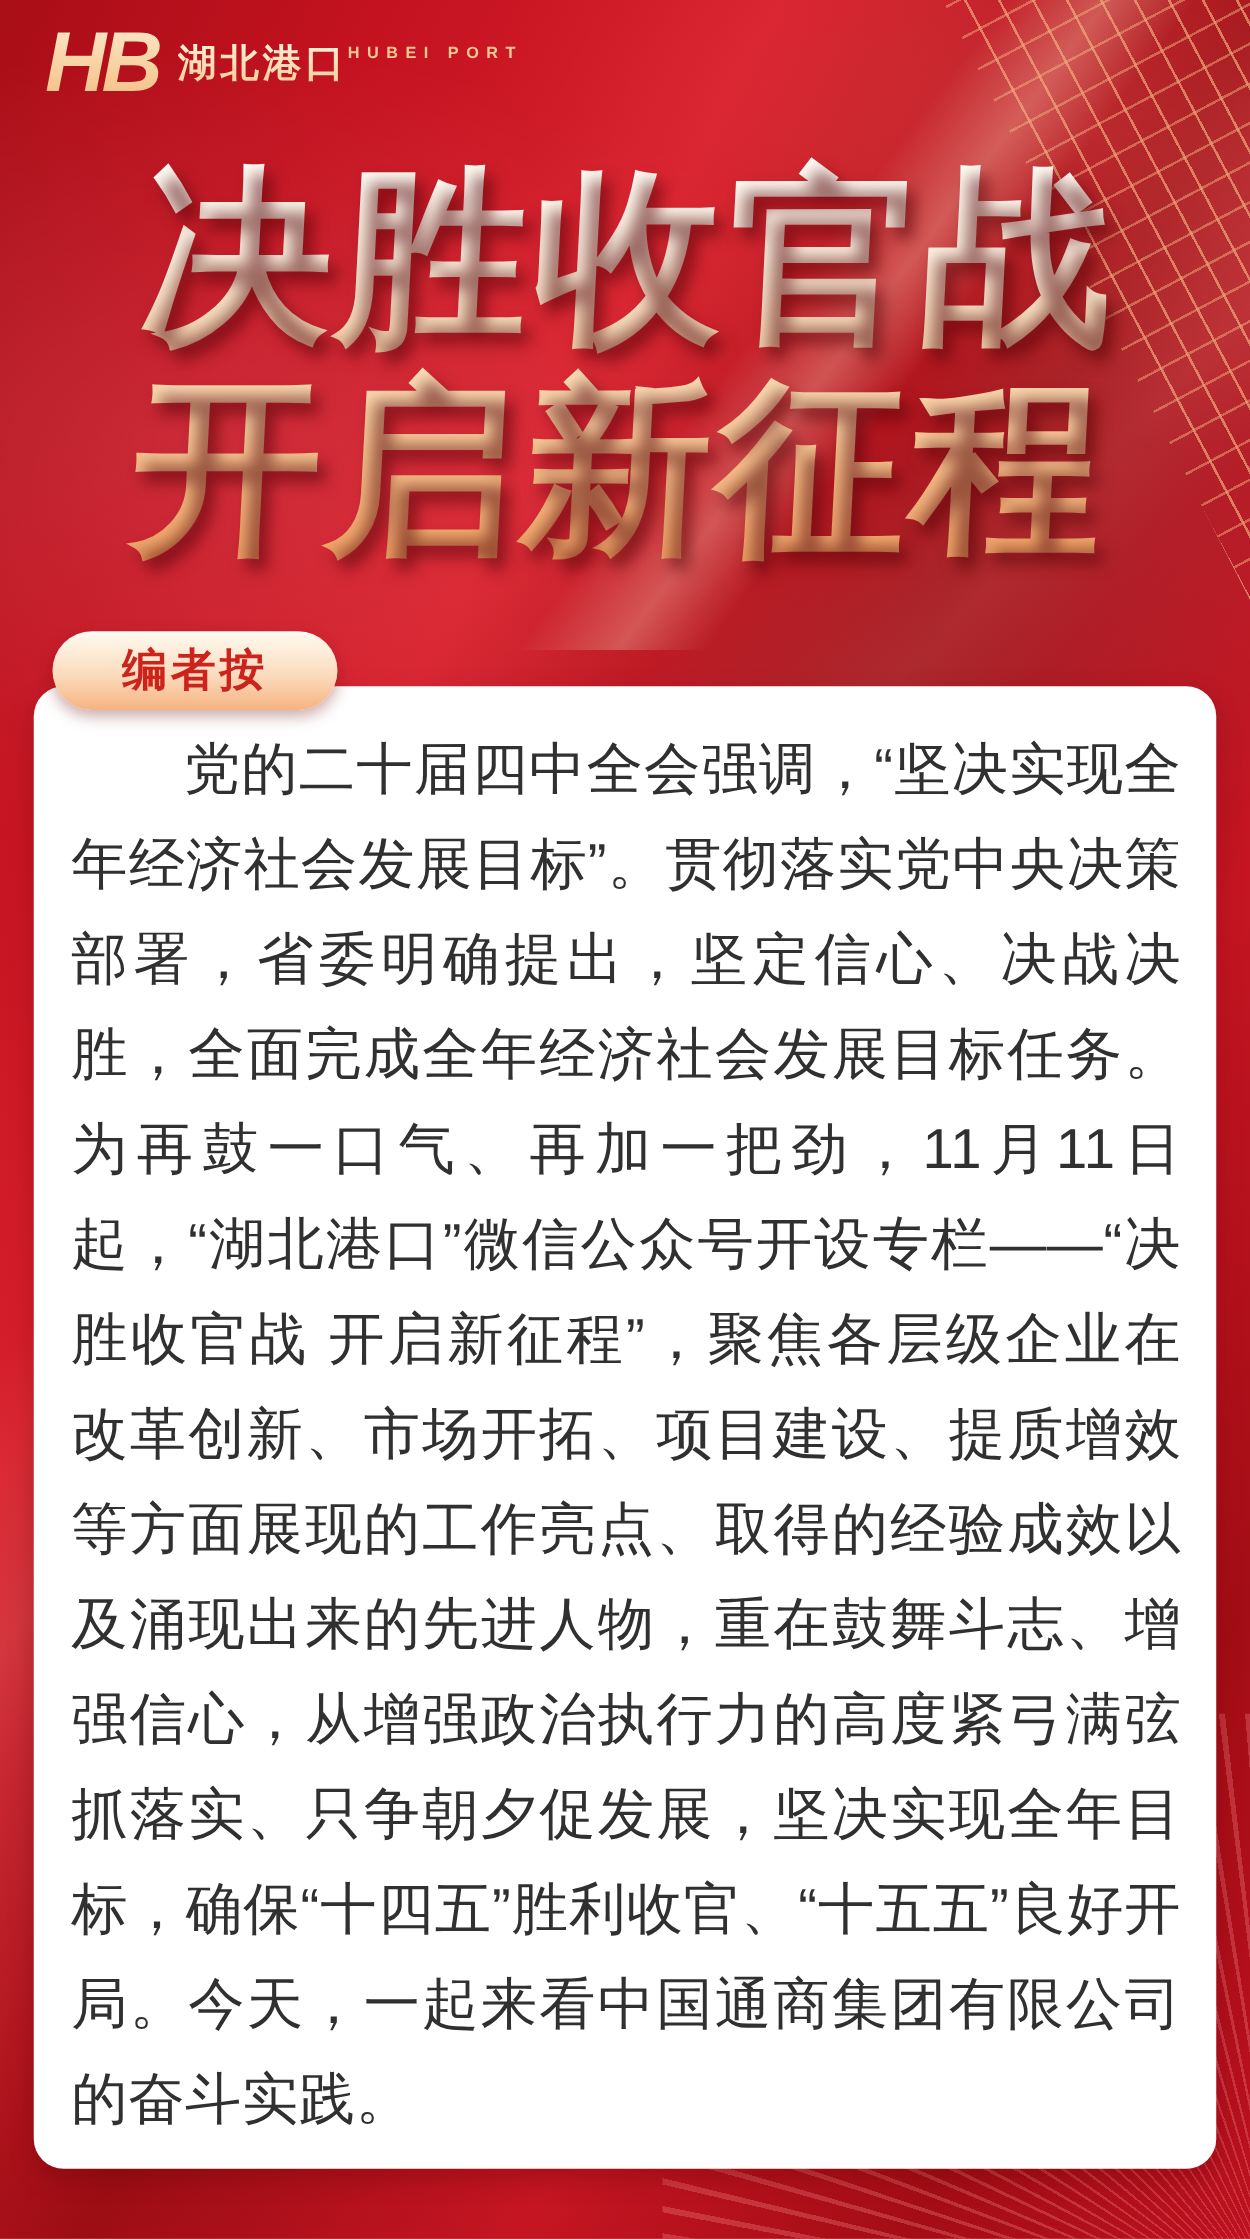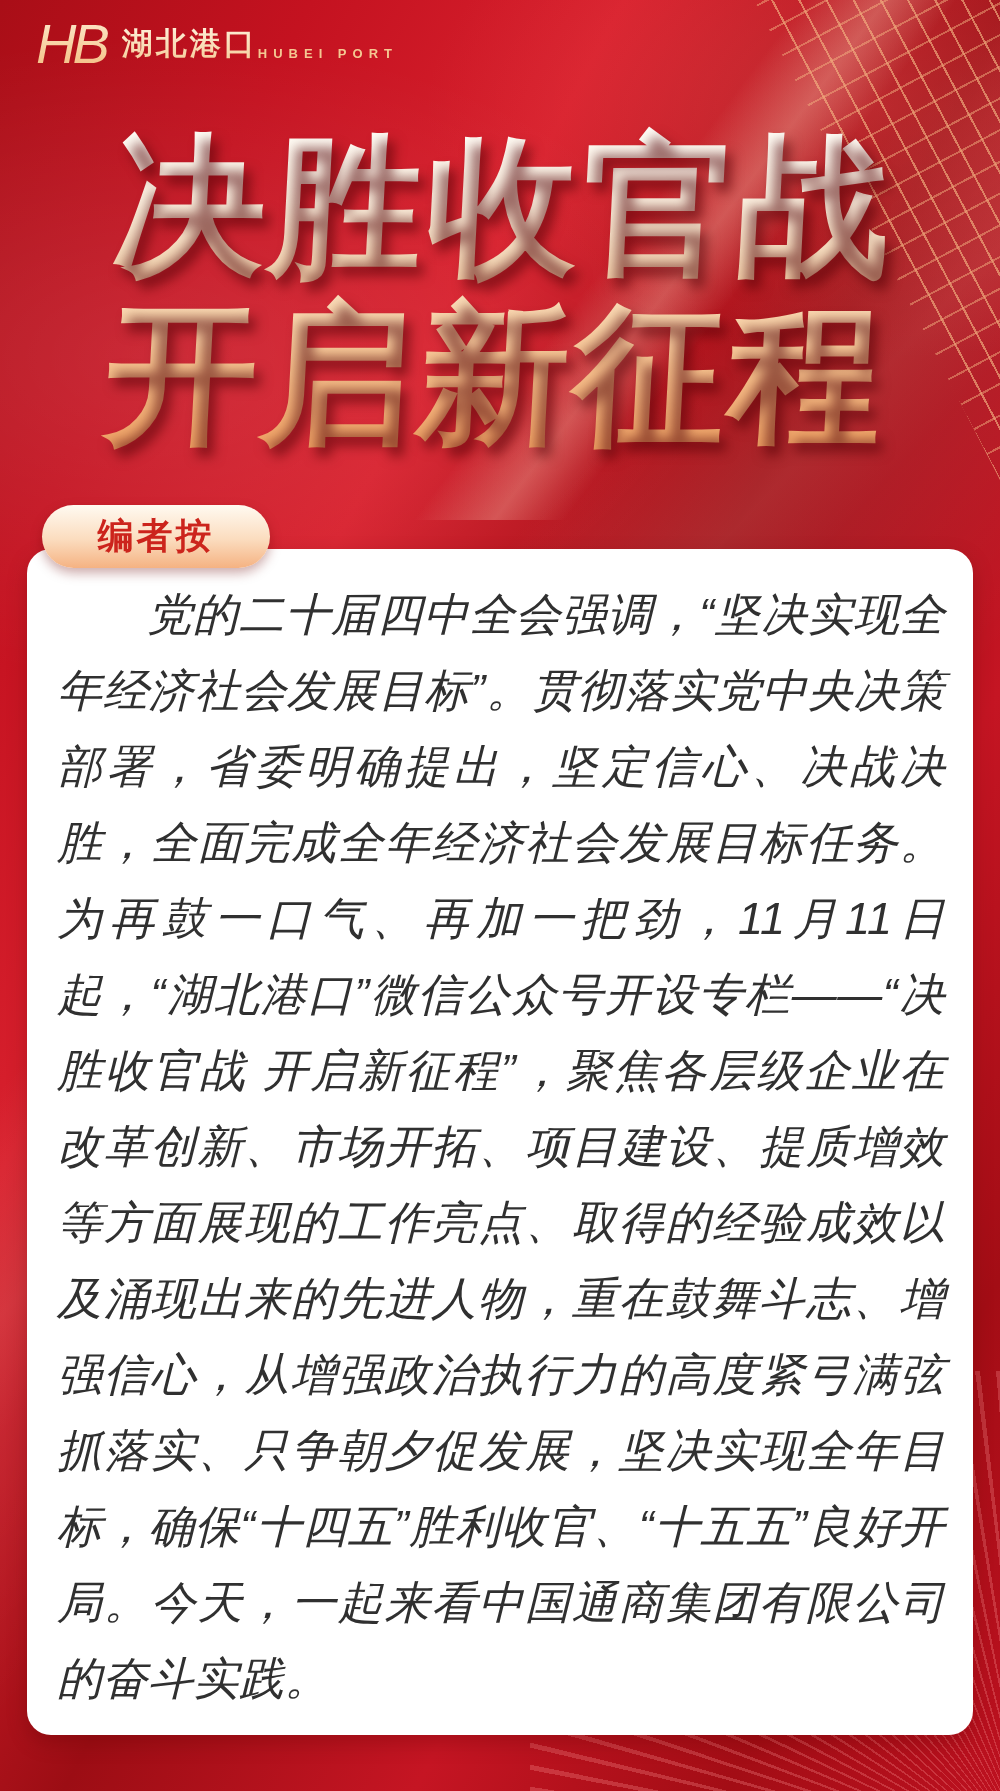--- a/index.html
+++ b/index.html
@@ -34,33 +34,33 @@
   
   .rays{
     position:absolute;right:0;bottom:0;width:470px;height:420px;z-index:1;
     background:repeating-conic-gradient(from 228deg at 108% 118%,
       rgba(255,150,150,0.34) 0deg 0.55deg, transparent 0.55deg 2.4deg);
     opacity:.8;
   }
   
   .logo{position:absolute;left:36px;top:16px;z-index:2;display:flex;align-items:center;gap:12px;}
   .logo-mono{
-    font-size:56px;font-weight:400;font-style:italic;line-height:1;
+    font-size:68px;font-weight:700;font-style:italic;line-height:1;
     background:linear-gradient(180deg,#fde9cd 0%,#f7cf9e 60%,#f3bd82 100%);
     -webkit-background-clip:text;background-clip:text;color:transparent;
     letter-spacing:-4px;padding-right:4px;
   }
   .logo-text{display:flex;flex-direction:row;line-height:1;}
   .logo-cn{
     font-size:31px;font-weight:700;letter-spacing:3px;
     background:linear-gradient(180deg,#fdeed6 0%,#f6cf9e 100%);
     -webkit-background-clip:text;background-clip:text;color:transparent;
   }
   .logo-en{
-    margin-top:19px;font-size:13px;font-weight:700;letter-spacing:6px;color:#f4c892;
+    margin-top:0;font-size:13px;font-weight:700;letter-spacing:6px;color:#f4c892;
   }
   
   .title{position:absolute;left:0;right:0;top:122px;z-index:2;text-align:center;transform:skewX(-3deg);}
   .title-line{
     font-weight:900;font-size:152px;line-height:168px;letter-spacing:4px;
     -webkit-background-clip:text;background-clip:text;color:transparent;
     text-shadow:7px 9px 12px rgba(80,0,6,0.55);
   }
   .title-line1{background-image:linear-gradient(180deg,#fffdf8 0%,#fbeedd 48%,#f2cda4 100%);}
   .title-line2{background-image:linear-gradient(180deg,#fbe0bd 0%,#f6c18e 45%,#ee9d5f 100%);}
@@ -70,21 +70,21 @@
     border-radius:32px;display:flex;align-items:center;justify-content:center;
     background:linear-gradient(180deg,#fffaf1 0%,#fbdcbe 55%,#f5b282 100%);
     box-shadow:0 5px 12px rgba(110,8,10,0.35);
   }
   .badge-label{font-size:36px;font-weight:800;letter-spacing:3px;color:#cc241c;}
   
   .card{
     position:absolute;left:27px;top:549px;width:946px;height:1186px;z-index:2;
     background:#ffffff;border-radius:24px;
     box-shadow:0 8px 20px rgba(90,0,4,0.28);
-    box-sizing:border-box;padding:28px 28px 0 30px;font-style:italic;
+    box-sizing:border-box;padding:28px 28px 0 30px;
   }
   .card-text{
     font-size:45px;line-height:76px;color:#303030;letter-spacing:0.5px;
     text-align:justify;text-indent:2em;font-weight:400;
   }
 </style>
 </head>
 <body>
 
 <div class="bg"></div>

